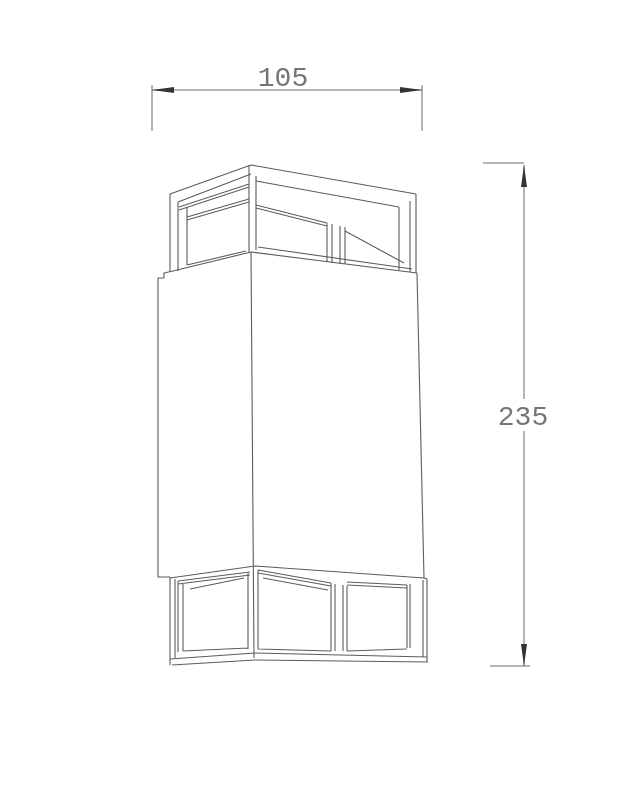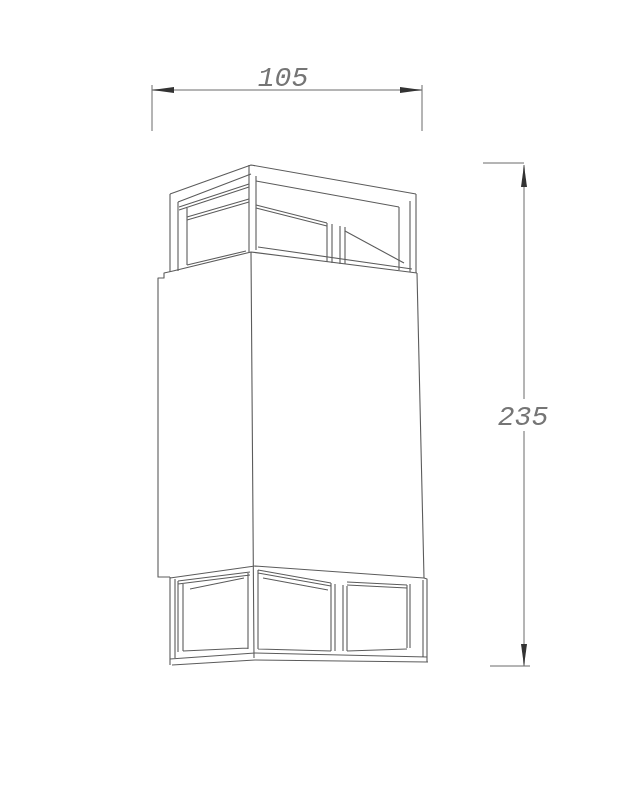--- a/index.html
+++ b/index.html
@@ -9,21 +9,20 @@
     width: 630px;
     height: 800px;
     overflow: hidden;
     font-family: "Liberation Sans", sans-serif;
   }
   .canvas {
     position: relative;
     width: 600px;
     height: 800px;
     background: var(--color-background, #ffffff);
-    font-style: italic;
   }
   svg { display: block; }
   .draw {
     fill: none;
     stroke: var(--color-line, #5c5c5c);
     stroke-width: 1.1;
     stroke-linejoin: round;
     stroke-linecap: butt;
   }
   .dimline {

